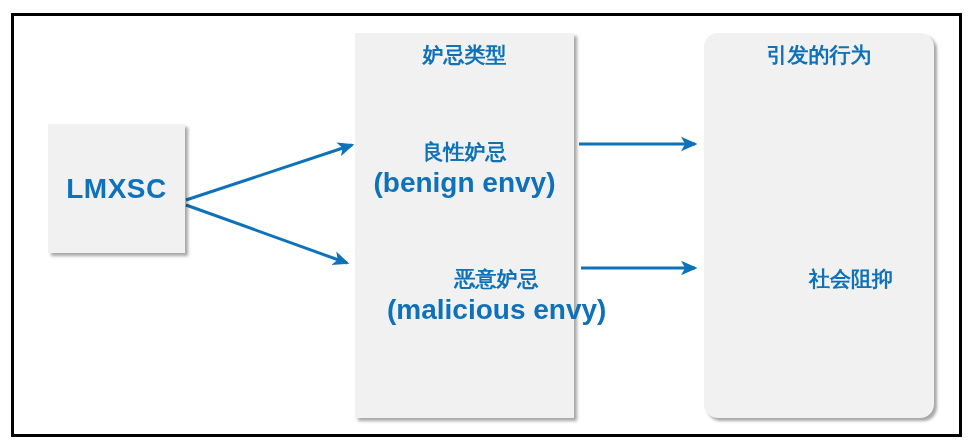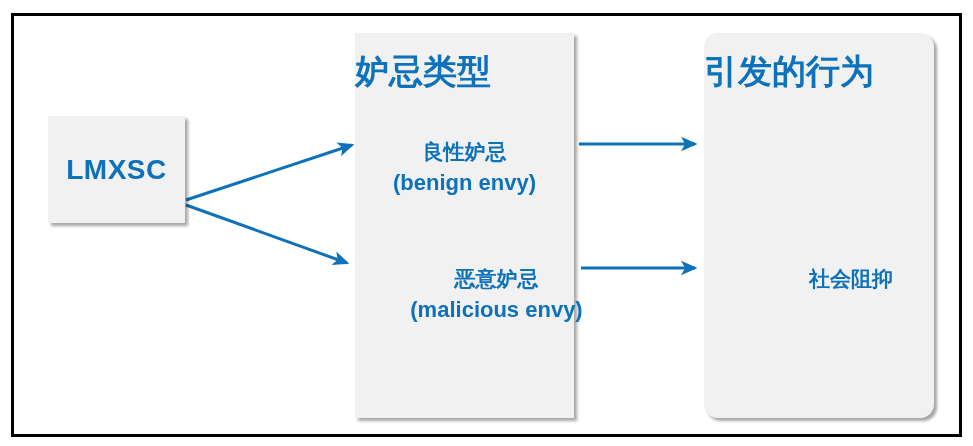--- a/index.html
+++ b/index.html
@@ -24,47 +24,48 @@
     background: transparent;
   }
 
   .gbox {
     position: absolute;
     background: var(--panel);
     box-shadow: 3px 3px 3px rgba(0,0,0,0.35);
   }
 
   .lmxsc {
-    left: 48px; top: 116px; width: 137px; height: 107px;
+    left: 48px; top: 124px; width: 137px; height: 129px;
     display: flex; align-items: center; justify-content: center;
   }
   .lmxsc span {
     color: var(--accent);
     font-size: 28px; font-weight: bold; letter-spacing: 0.5px;
   }
 
   .panel-mid   { left: 355px; top: 33px; width: 219px; height: 385px; }
   .panel-right { left: 704px; top: 33px; width: 230px; height: 385px; border-radius: 14px; }
 
   .panel-title {
-    position: absolute; left: 0; top: 16px; width: 100%;
+    position: absolute; left: 0; top: 8px; width: 100%;
+    text-align: center;
     color: var(--accent);
-    font-size: 34px; font-weight: bold;
+    font-size: 21px; font-weight: bold;
   }
 
   .item {
     position: absolute; left: 0; width: 100%;
     text-align: center;
     color: var(--accent);
     font-weight: bold;
     line-height: 31px;
     white-space: nowrap;
   }
   .item .zh { font-size: 21px; }
-  .item .en { font-size: 22px; }
+  .item .en { font-size: 28px; }
   .item-top    { top: 103px; }
   .item-bottom { top: 230px; margin-left: 32px; }
 
   svg.arrows {
     position: absolute; inset: 0;
     width: 973px; height: 446px;
     pointer-events: none;
   }
   svg.arrows line {
     stroke: var(--accent);

